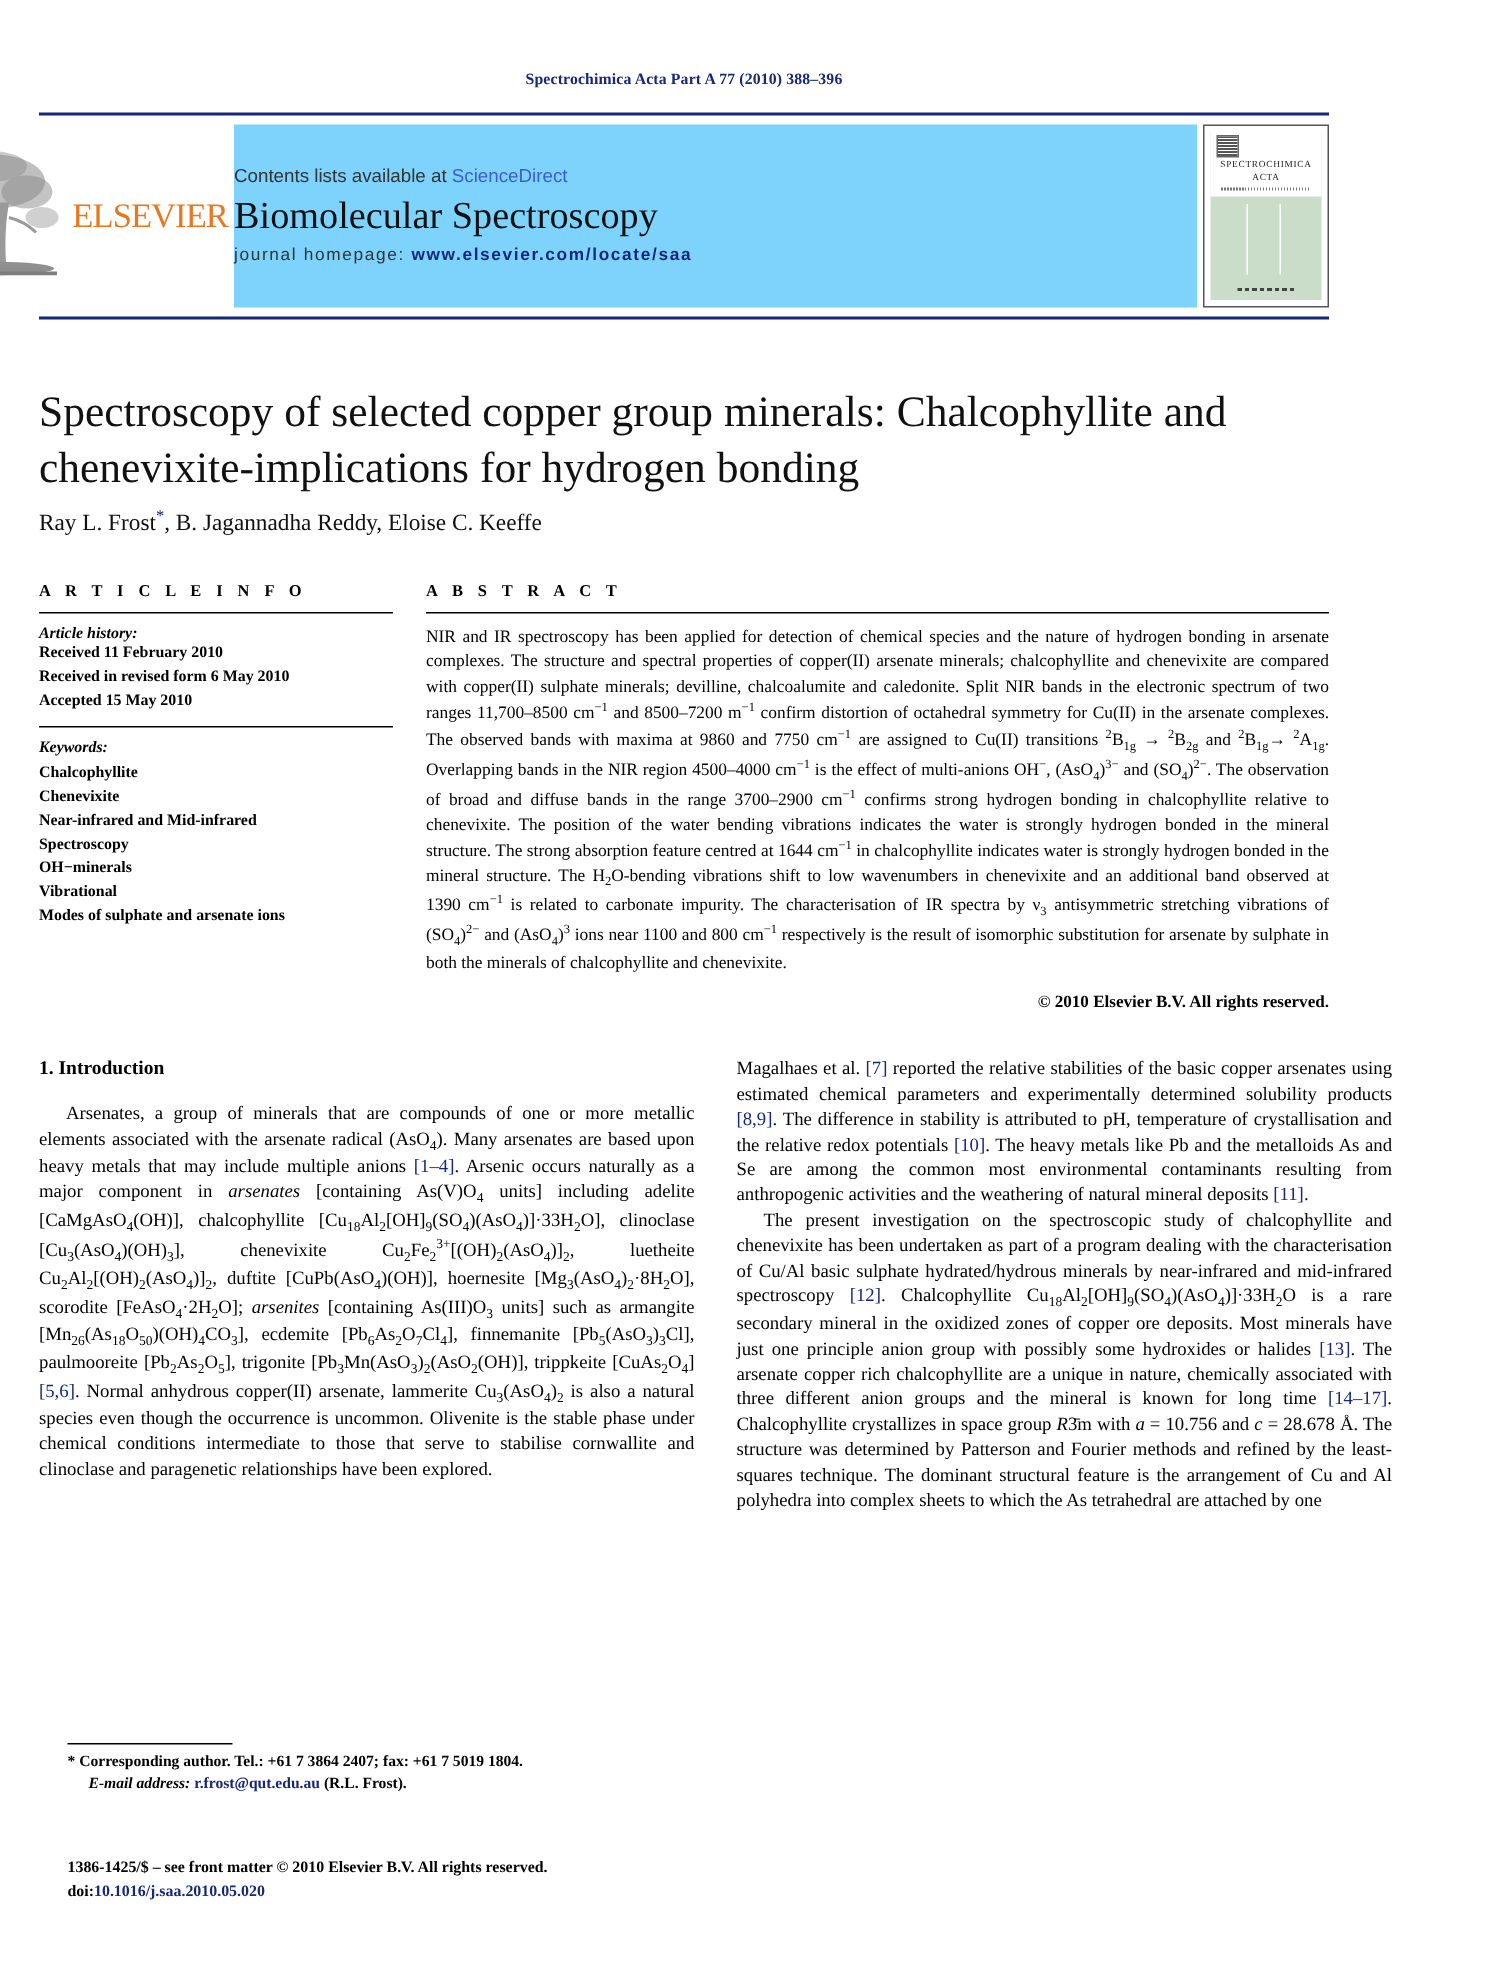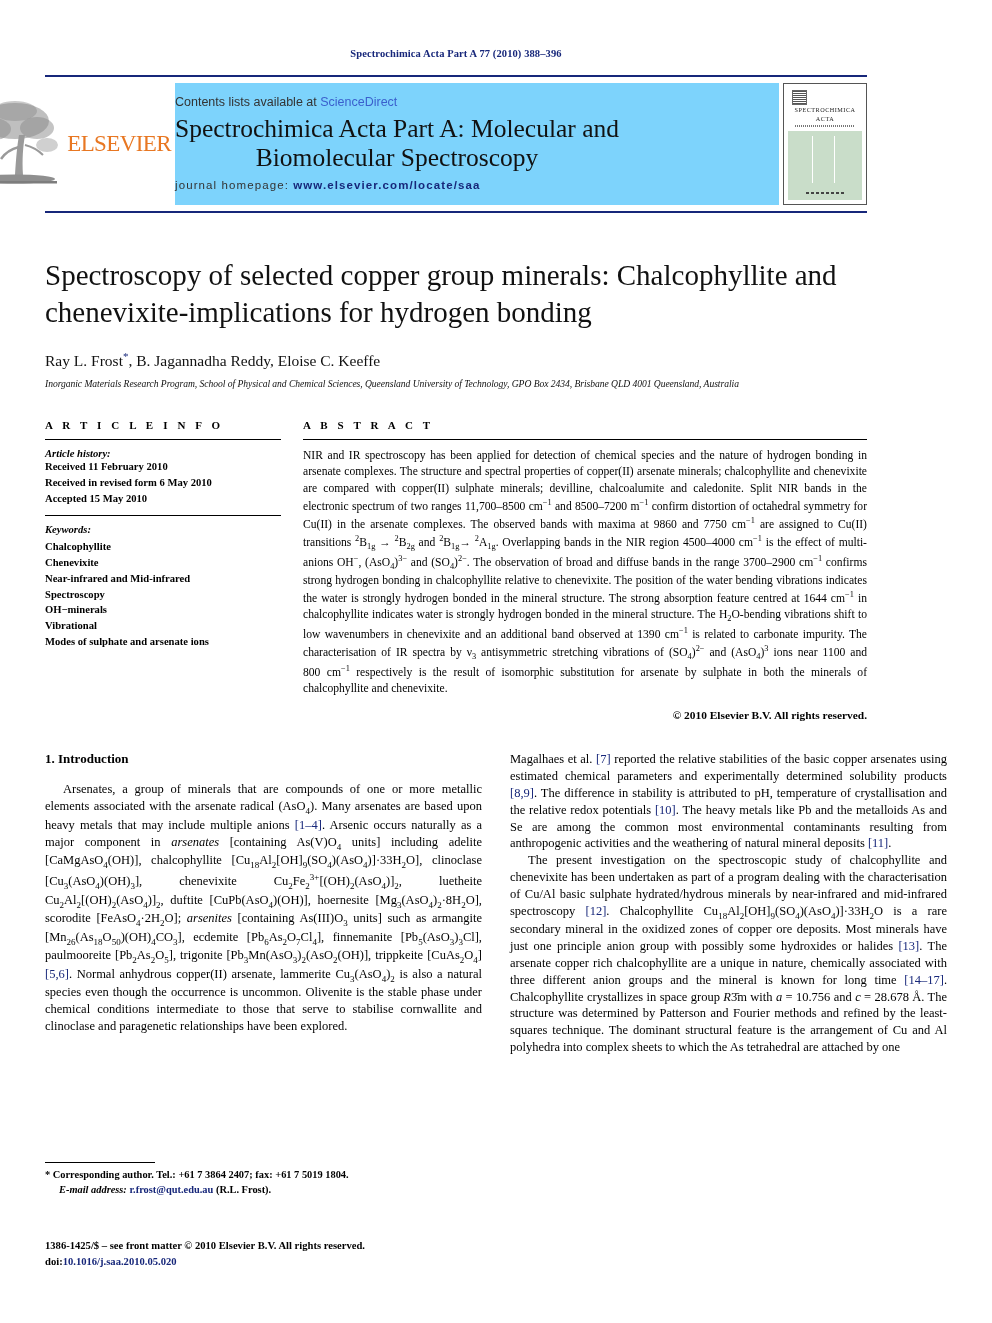--- a/index.html
+++ b/index.html
@@ -12,21 +12,21 @@
     background: #ffffff;
     font-family: "Liberation Serif", "DejaVu Serif", serif;
     color: #000000;
     overflow: hidden;
   }
   .page {
     position: relative;
     width: 912px;
     height: 1323px;
     box-sizing: border-box;
-    padding: 0 45px;
+    padding: 0 26px;
   }
 
   
   .runhead {
     text-align: center;
     font-weight: bold;
     font-size: 10.5px;
     color: #17277a;
     padding-top: 48px;
     letter-spacing: 0.1px;
@@ -161,21 +161,21 @@
   .title-block { margin-top: 44px; }
   .article-title {
     font-family: "Liberation Serif", serif;
     font-size: 29px;
     font-weight: normal;
     line-height: 1.26;
     color: #111;
     margin: 0;
   }
   .authors {
-    margin-top: 20px;
+    margin-top: 8px;
     font-size: 15.5px;
     color: #111;
   }
   .authors sup { color: #17277a; font-size: 11px; }
   .affiliation {
     margin-top: 8px;
     font-style: italic;
     font-size: 9.6px;
     color: #111;
     letter-spacing: -0.05px;
@@ -295,21 +295,20 @@
         </svg>
       </div>
       <div class="elsevier-word">ELSEVIER</div>
     </div>
 
     <div class="journal-banner">
       <div class="contents-line">
         <span>Contents lists available at </span><span class="sd">ScienceDirect</span>
       </div>
       <div class="journal-title">
-        <div>Spectrochimica Acta Part A: Molecular and</div>
         <div>Biomolecular Spectroscopy</div>
       </div>
       <div class="homepage-line">
         <span>journal homepage: </span><span class="url">www.elsevier.com/locate/saa</span>
       </div>
     </div>
 
     <div class="cover-thumb">
       <div class="cover-inner">
         <div class="cover-topband">
@@ -325,21 +324,20 @@
         <div class="cover-dashes"></div>
       </div>
     </div>
   </div>
 
   <div class="title-block">
     <h1 class="article-title">Spectroscopy of selected copper group minerals: Chalcophyllite and chenevixite-implications for hydrogen bonding</h1>
     <div class="authors">
       <span>Ray L. Frost</span><sup>*</sup><span>, B. Jagannadha Reddy, Eloise C. Keeffe</span>
     </div>
-    <div class="affiliation">Inorganic Materials Research Program, School of Physical and Chemical Sciences, Queensland University of Technology, GPO Box 2434, Brisbane QLD 4001 Queensland, Australia</div>
   </div>
 
   <div class="info-abstract">
 
     <div class="col-info">
       <div class="sec-caps">A R T I C L E   I N F O</div>
       <div class="thin-rule"></div>
 
       <div class="hist-label">Article history:</div>
       <div class="info-line">Received 11 February 2010</div>

